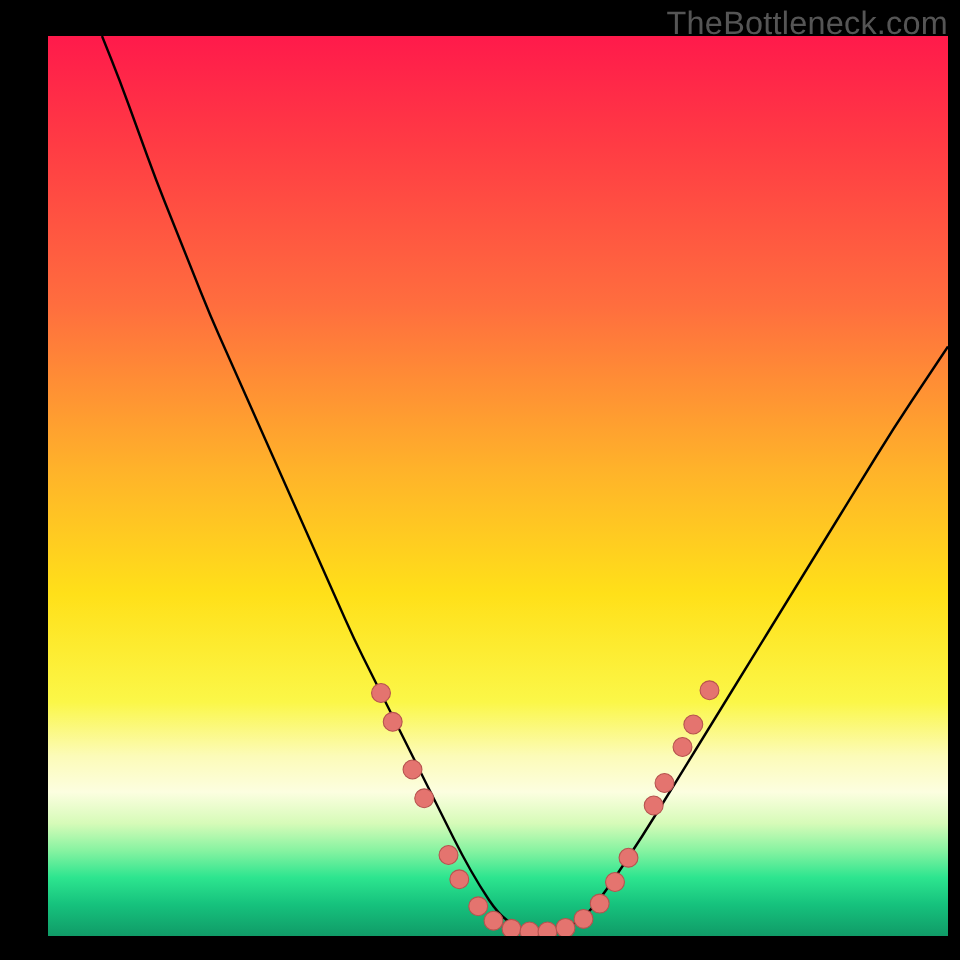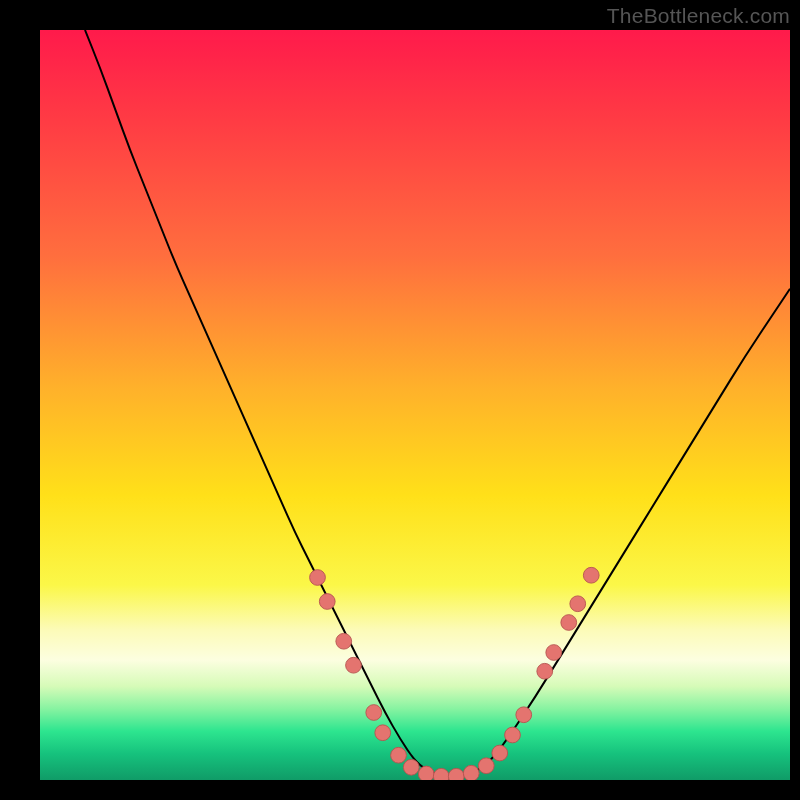--- a/index.html
+++ b/index.html
@@ -40,21 +40,21 @@
     top: 0;
     width: 100%;
     height: 100%;
     pointer-events: none;
   }
   .watermark {
     position: absolute;
     top: 4px;
     right: 10px;
     color: #555;
-    font-size: 21px;
+    font-size: 27px;
     font-weight: 400;
     letter-spacing: 0.2px;
     user-select: none;
     text-align: right;
   }
 </style>
 </head>
 <body>
 
 <div class="frame">

